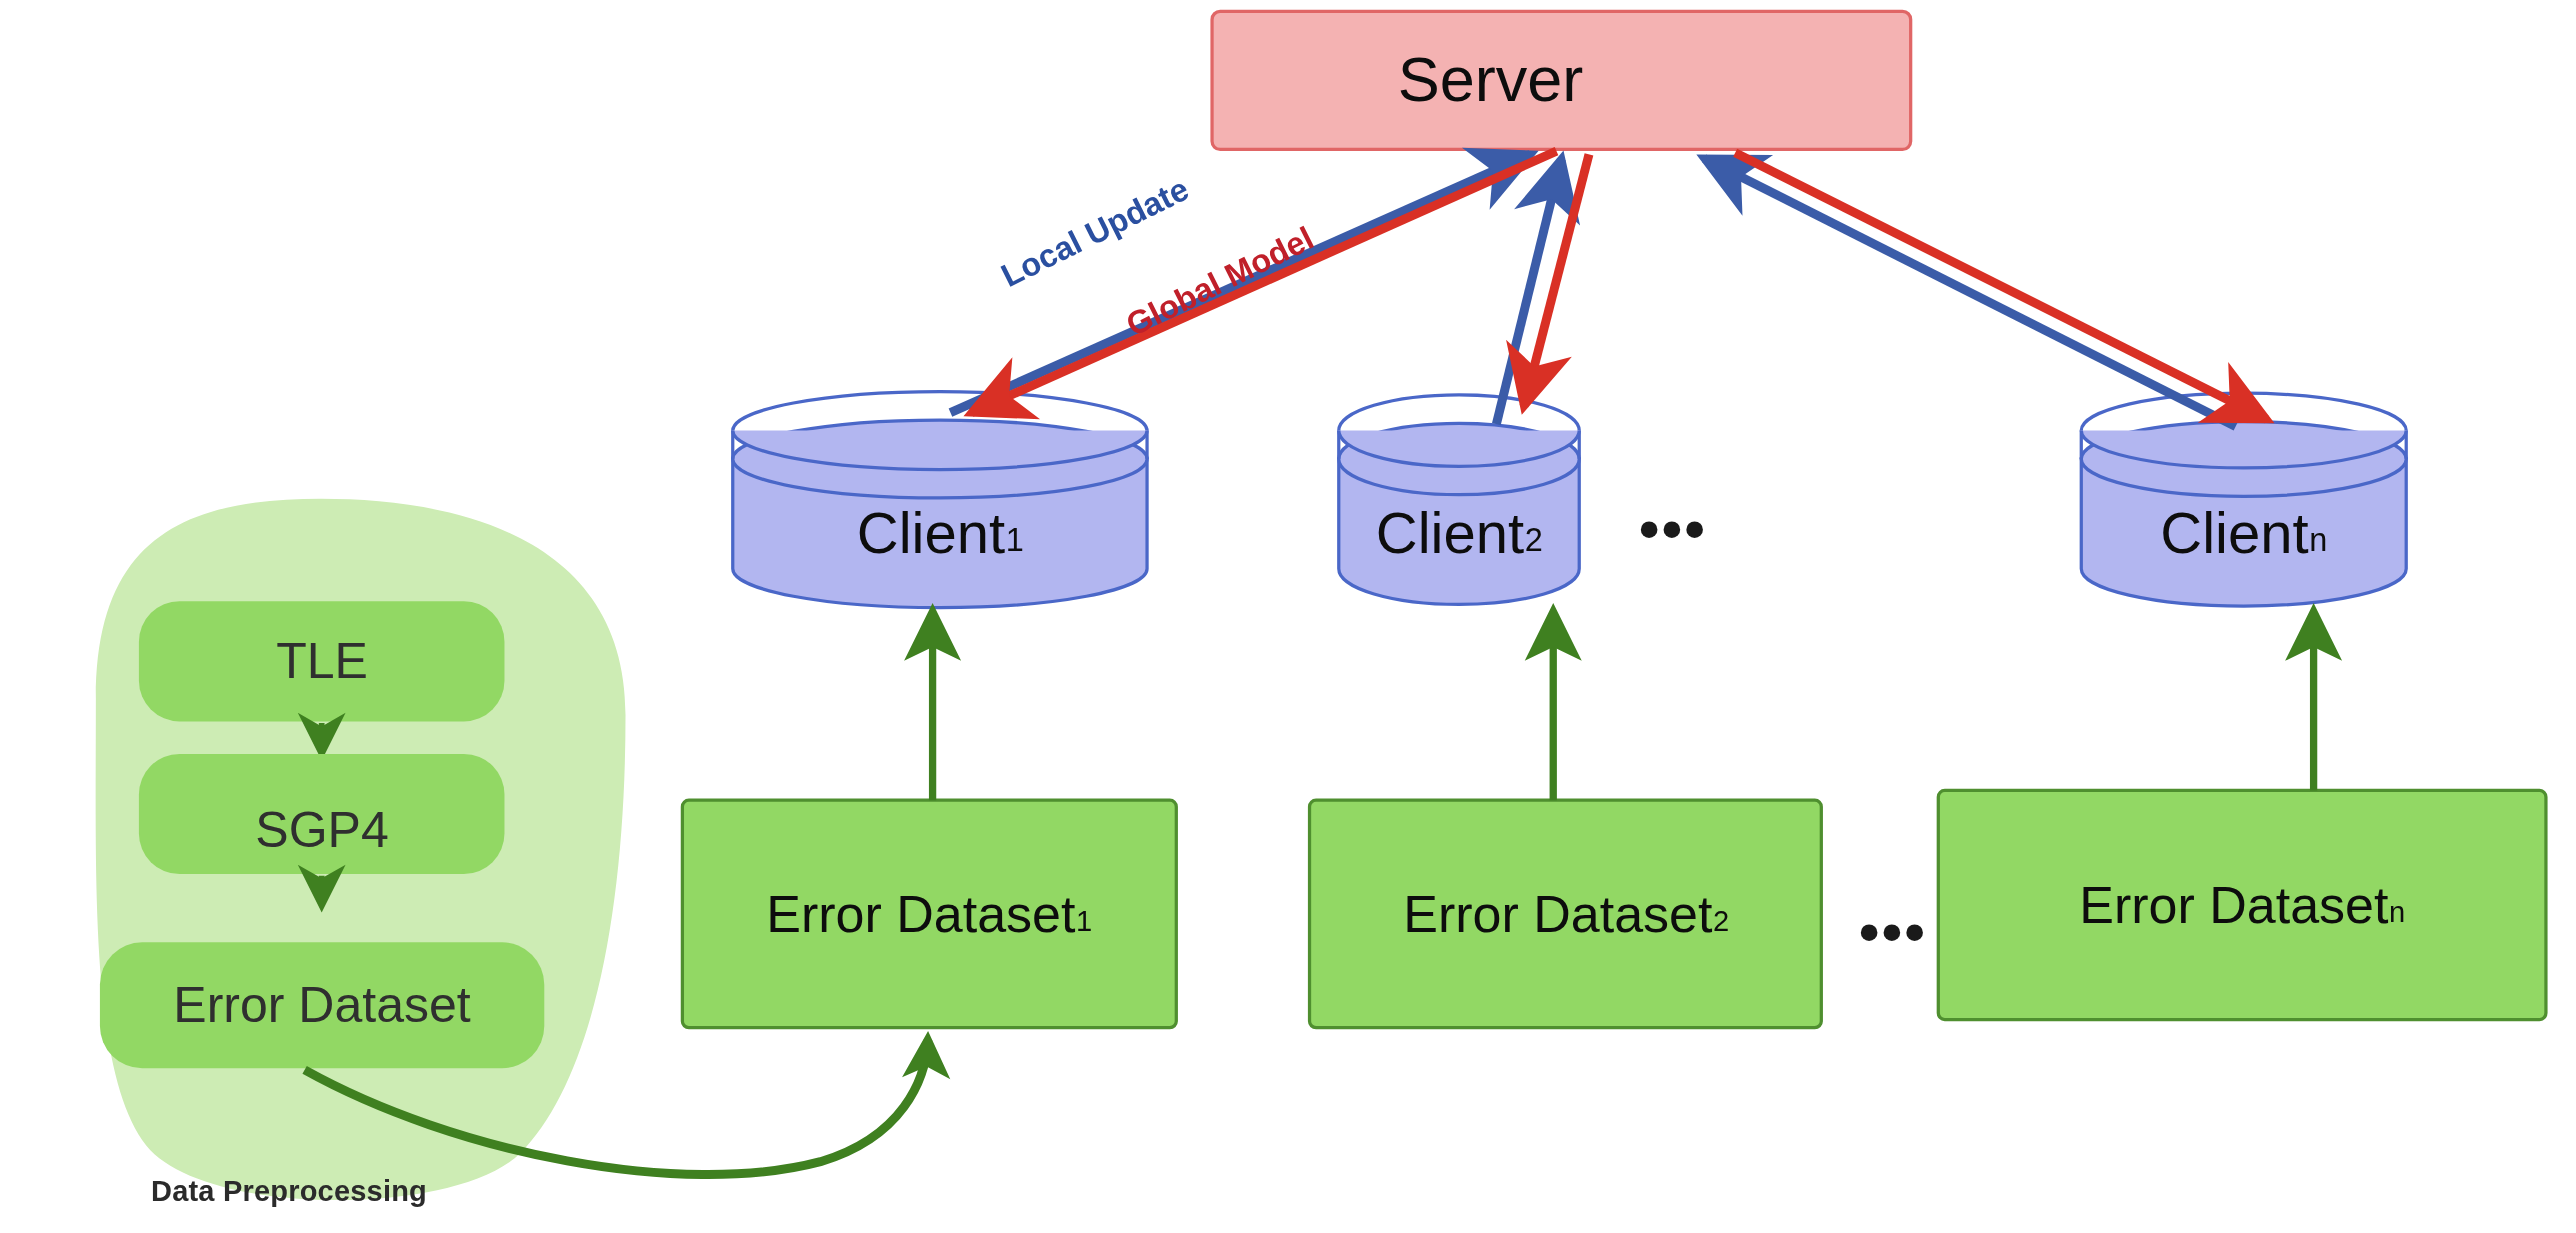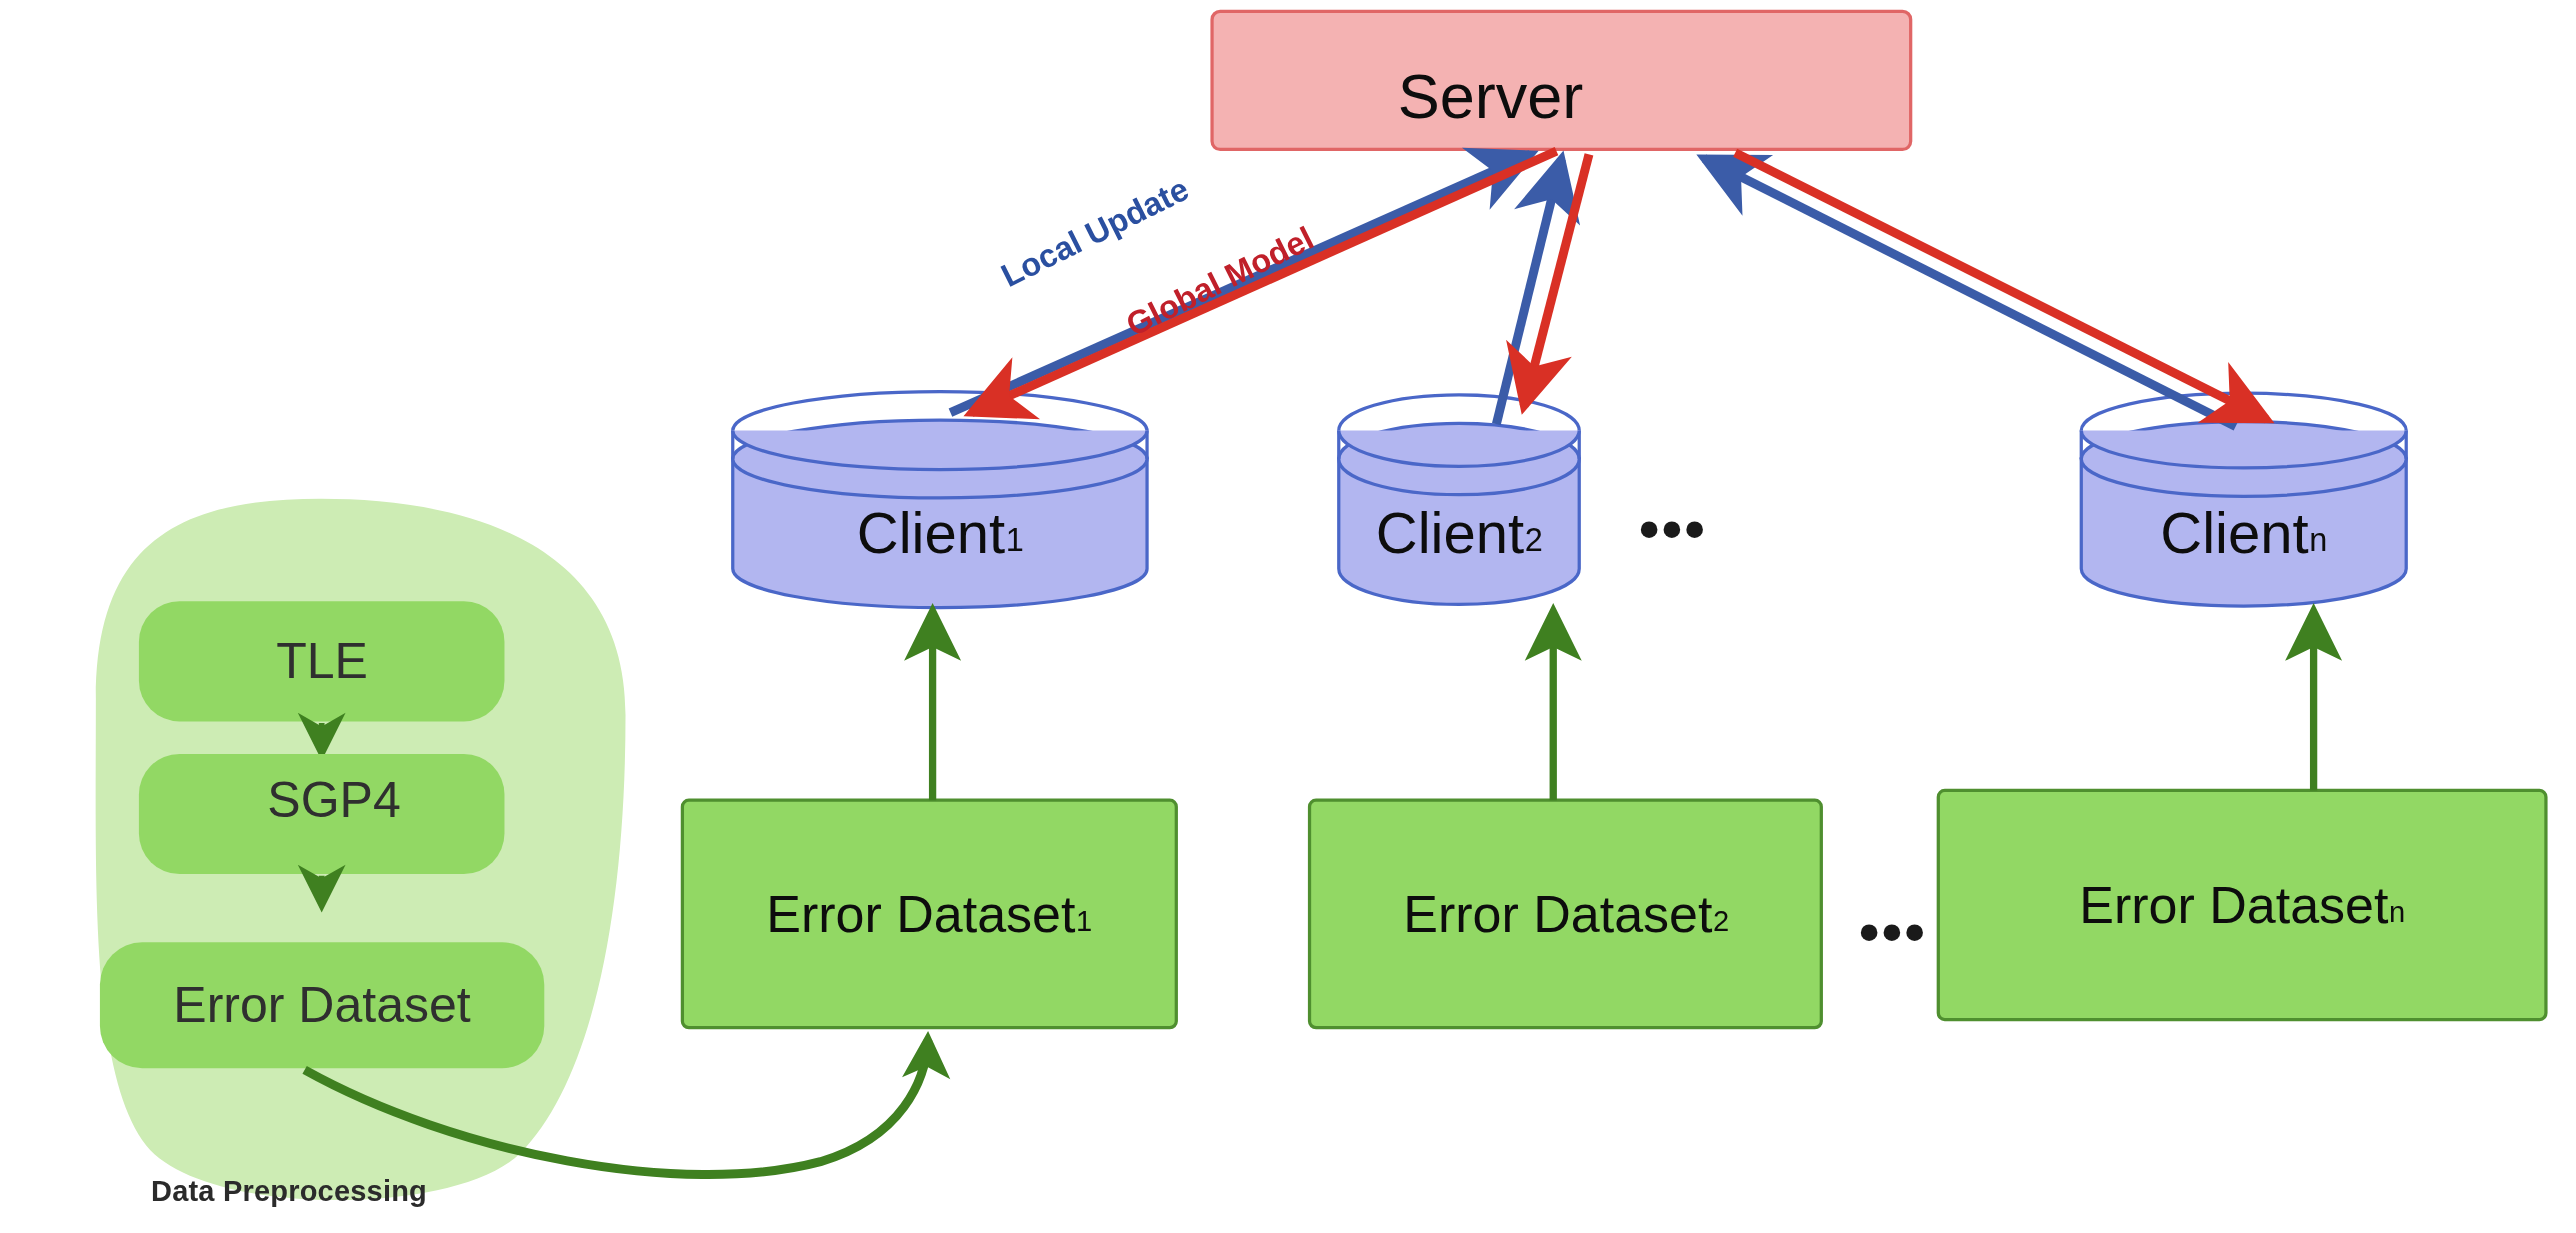--- a/index.html
+++ b/index.html
@@ -25,21 +25,21 @@
     height: 1234px;
   }
   .node-label {
     position: absolute;
     color: #000000;
     white-space: nowrap;
     pointer-events: none;
   }
   .server-label {
     left: 1212px;
-    top: 28px;
+    top: 11px;
     width: 557px;
     height: 135px;
     display: flex;
     align-items: center;
     justify-content: center;
     font-size: 63px;
     color: #0d0d0d;
   }
   .client-label {
     display: flex;
@@ -233,21 +233,21 @@
 
   <div class="node-label dataset-label" style="left:1938px; top:790px; width:608px; height:229px;">
     <span>Error Dataset</span>
       <sub>n</sub>
   </div>
 
   <div class="ellipsis" style="left:1859px; top:903px;">•••</div>
 
   <div class="node-label pp-box-label" style="left:139px; top:601px; width:366px; height:120px;text-align:right;">TLE</div>
 
-  <div class="node-label pp-box-label" style="left:139px; top:724px; width:366px; height:152px;margin-left:12px;">SGP4</div>
+  <div class="node-label pp-box-label" style="left:139px; top:754px; width:366px; height:152px;">SGP4</div>
 
   <div class="node-label pp-box-label" style="left:100px; top:942px; width:444px; height:126px;">Error Dataset</div>
 
   <div class="pp-caption" style="left:151px; top:1175px;">Data Preprocessing</div>
 
   <div class="edge-label" id="label-local-update">Local Update</div>
 
   <div class="edge-label" id="label-global-model">Global Model</div>
 
 </div>

